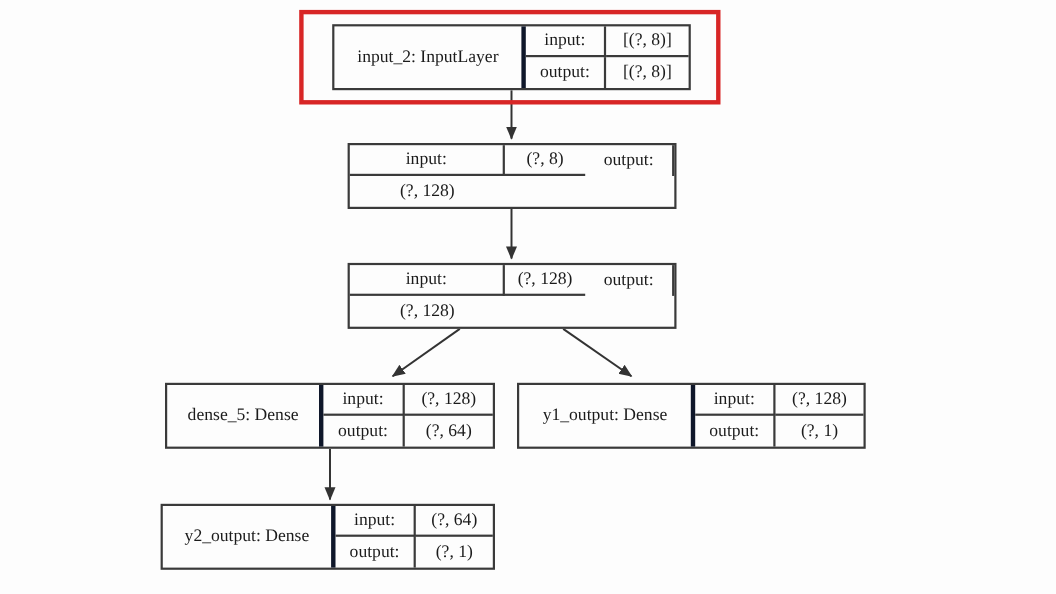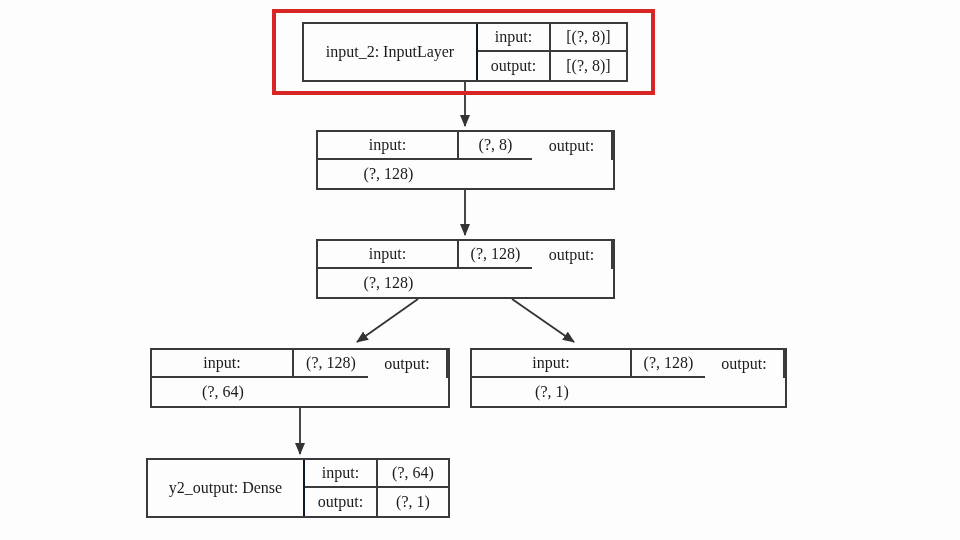--- a/index.html
+++ b/index.html
@@ -33,21 +33,21 @@
     grid-template-rows: 1fr 1fr;
     border: 2px solid #3a3a3a;
     background: #fdfdfd;
     box-sizing: border-box;
     color: #1b1b1b;
     font-size: 16px;
   }
   .name-cell {
     grid-row: 1 / span 2;
     grid-column: 1;
-    border-right: 2px solid #0f172a;
+    border-right: 4px solid #0f172a;
     display: flex;
     align-items: center;
     justify-content: center;
     padding: 0 6px;
     white-space: nowrap;
   }
   .io-label {
     display: flex;
     align-items: center;
     justify-content: center;
@@ -114,27 +114,29 @@
   </div>
 
   <div class="node" id="node-dense_4">
     <div class="io-label row-top">input:</div>
     <div class="io-value row-top">(?, 128)</div>
     <div class="io-label">output:</div>
     <div class="io-value">(?, 128)</div>
   </div>
 
   <div class="node" id="node-dense_5">
+    <div class="name-cell">dense_5: Dense</div>
     <div class="io-label row-top">input:</div>
     <div class="io-value row-top">(?, 128)</div>
     <div class="io-label">output:</div>
     <div class="io-value">(?, 64)</div>
   </div>
 
   <div class="node" id="node-y1_output">
+    <div class="name-cell">y1_output: Dense</div>
     <div class="io-label row-top">input:</div>
     <div class="io-value row-top">(?, 128)</div>
     <div class="io-label">output:</div>
     <div class="io-value">(?, 1)</div>
   </div>
 
   <div class="node" id="node-y2_output">
     <div class="name-cell">y2_output: Dense</div>
     <div class="io-label row-top">input:</div>
     <div class="io-value row-top">(?, 64)</div>

